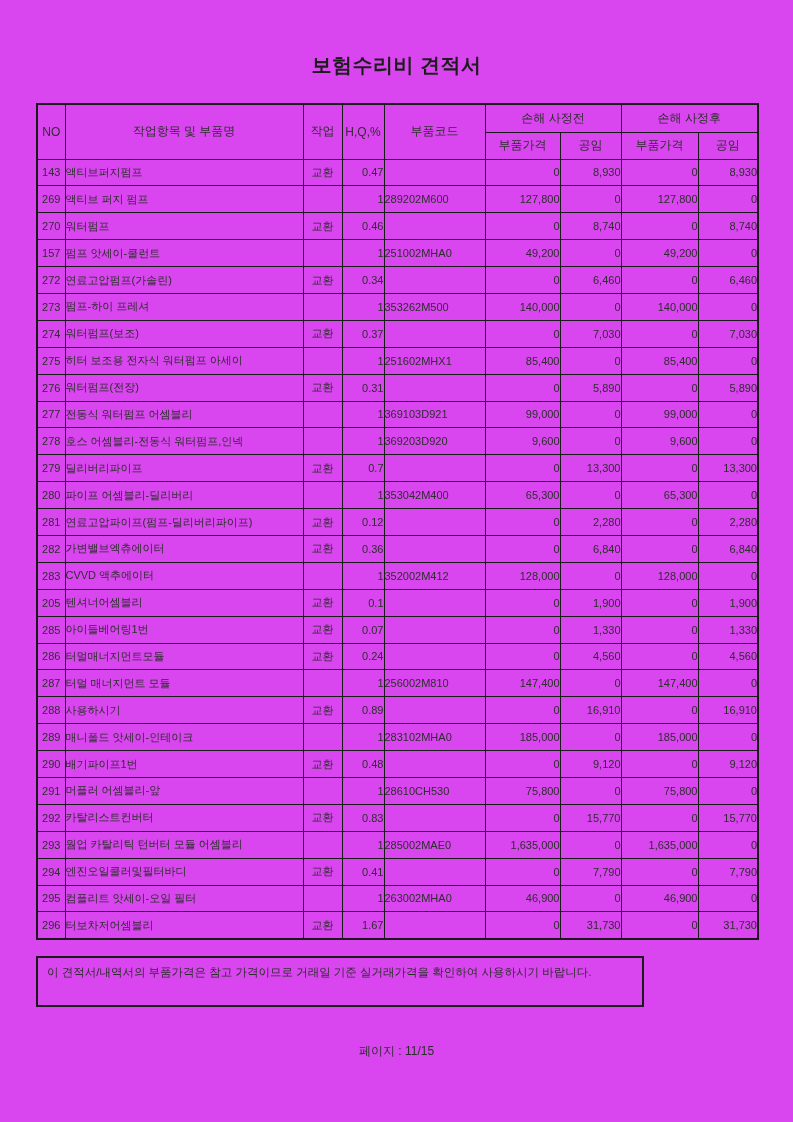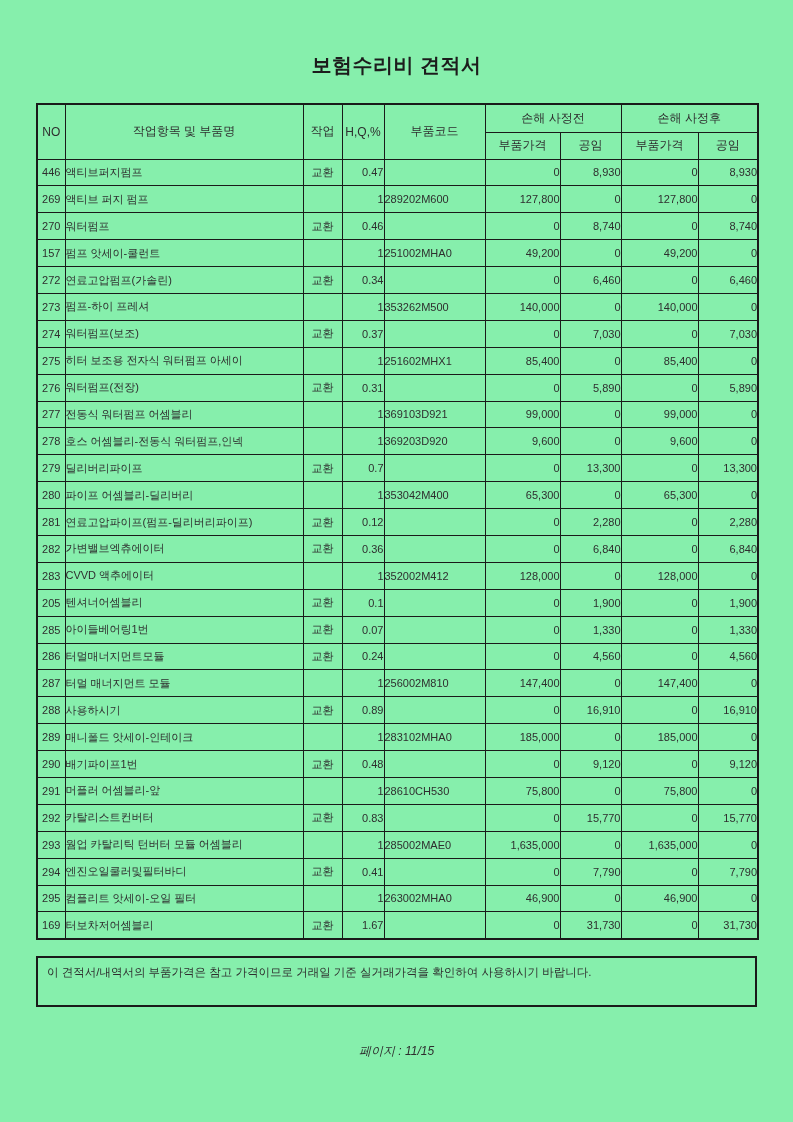--- a/index.html
+++ b/index.html
@@ -9,21 +9,21 @@
     width: 793px;
     height: 1122px;
     font-family: "Liberation Sans", sans-serif;
     color: #2e2e2e;
     position: relative;
   }
   .page {
     position: relative;
     width: 793px;
     height: 1122px;
-    background: #86efac;
+    background: #d946ef;
     overflow: hidden;
   }
   .doc-title {
     position: absolute;
     top: 52px;
     left: 0;
     width: 100%;
     text-align: center;
     font-size: 20px;
     font-weight: bold;
@@ -61,21 +61,21 @@
   td.c-no   { text-align: center; }
   td.c-item { text-align: left; padding-left: 23px; }
   td.c-work { text-align: center; margin-left: 44px; }
   td.c-hq   { text-align: right; padding-right: 7px; }
   td.c-code { text-align: left; padding-left: 5px; }
   td.c-price{ text-align: right; padding-right: 8px; }
   .note-box {
     position: absolute;
     left: 36px;
     top: 956px;
-    width: 721px;
+    width: 608px;
     height: 51px;
     border: 2px solid #1a1a1a;
     box-sizing: border-box;
     font-size: 11.5px;
     color: #2e2e2e;
     padding: 7px 0 0 9px;
   }
   .footer-brand {
     position: absolute;
     top: 1018px;
@@ -88,21 +88,20 @@
     letter-spacing: -0.2px;
   }
   .footer-page {
     position: absolute;
     top: 1043px;
     left: 0;
     width: 100%;
     text-align: center;
     font-size: 12px;
     color: #2e2e2e;
-    font-style: italic;
   }
 </style>
 </head>
 <body>
 
 <div class="page">
 
   <div class="doc-title">보험수리비 견적서</div>
 
   <table class="estimate">
@@ -129,21 +128,21 @@
       </tr>
       <tr class="sub-row">
         <th>부품가격</th>
         <th>공임</th>
         <th>부품가격</th>
         <th>공임</th>
       </tr>
     </thead>
     <tbody>
         <tr>
-      <td class="c-no">446</td>
+      <td class="c-no">143</td>
       <td class="c-item">액티브퍼지펌프</td>
       <td class="c-work">교환</td>
       <td class="c-hq">0.47</td>
       <td class="c-code"></td>
       <td class="c-price">0</td>
       <td class="c-price">8,930</td>
       <td class="c-price">0</td>
       <td class="c-price">8,930</td>
     </tr>
         <tr>
@@ -437,21 +436,21 @@
       <td class="c-item">컴플리트 앗세이-오일 필터</td>
       <td class="c-work"></td>
       <td class="c-hq">1</td>
       <td class="c-code">263002MHA0</td>
       <td class="c-price">46,900</td>
       <td class="c-price">0</td>
       <td class="c-price">46,900</td>
       <td class="c-price">0</td>
     </tr>
         <tr>
-      <td class="c-no">169</td>
+      <td class="c-no">296</td>
       <td class="c-item">터보차저어셈블리</td>
       <td class="c-work">교환</td>
       <td class="c-hq">1.67</td>
       <td class="c-code"></td>
       <td class="c-price">0</td>
       <td class="c-price">31,730</td>
       <td class="c-price">0</td>
       <td class="c-price">31,730</td>
     </tr>
       </tbody>

